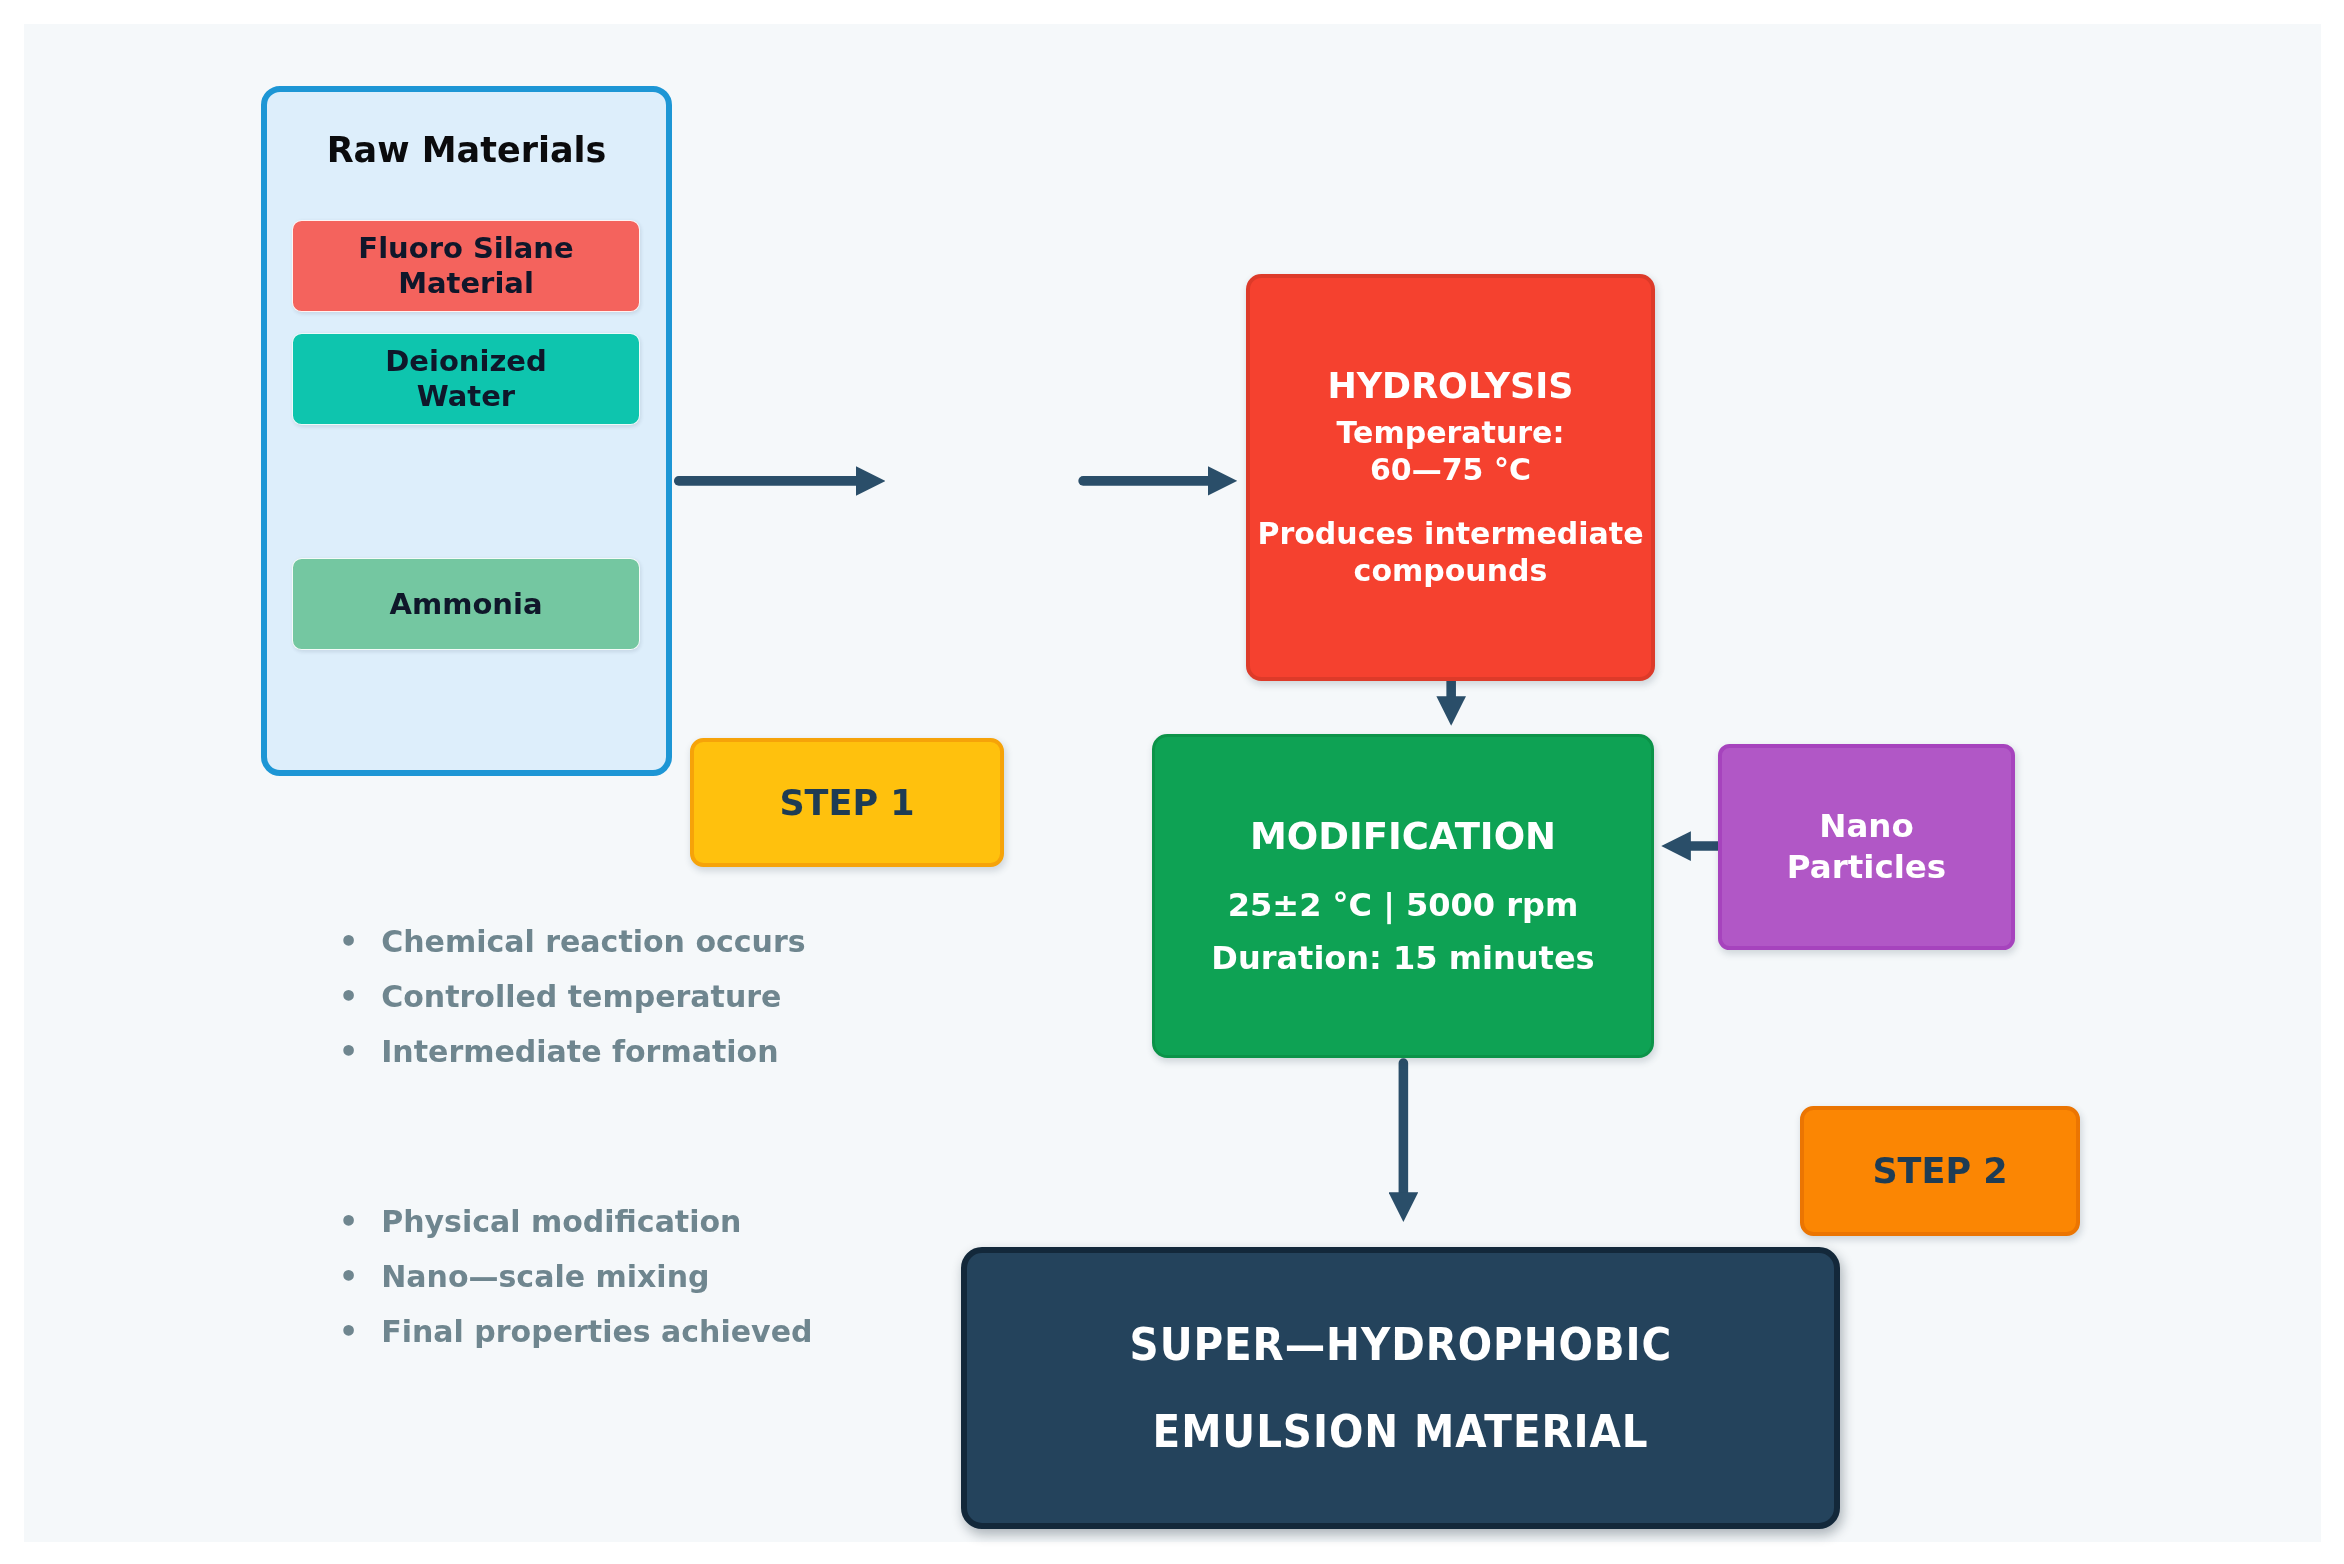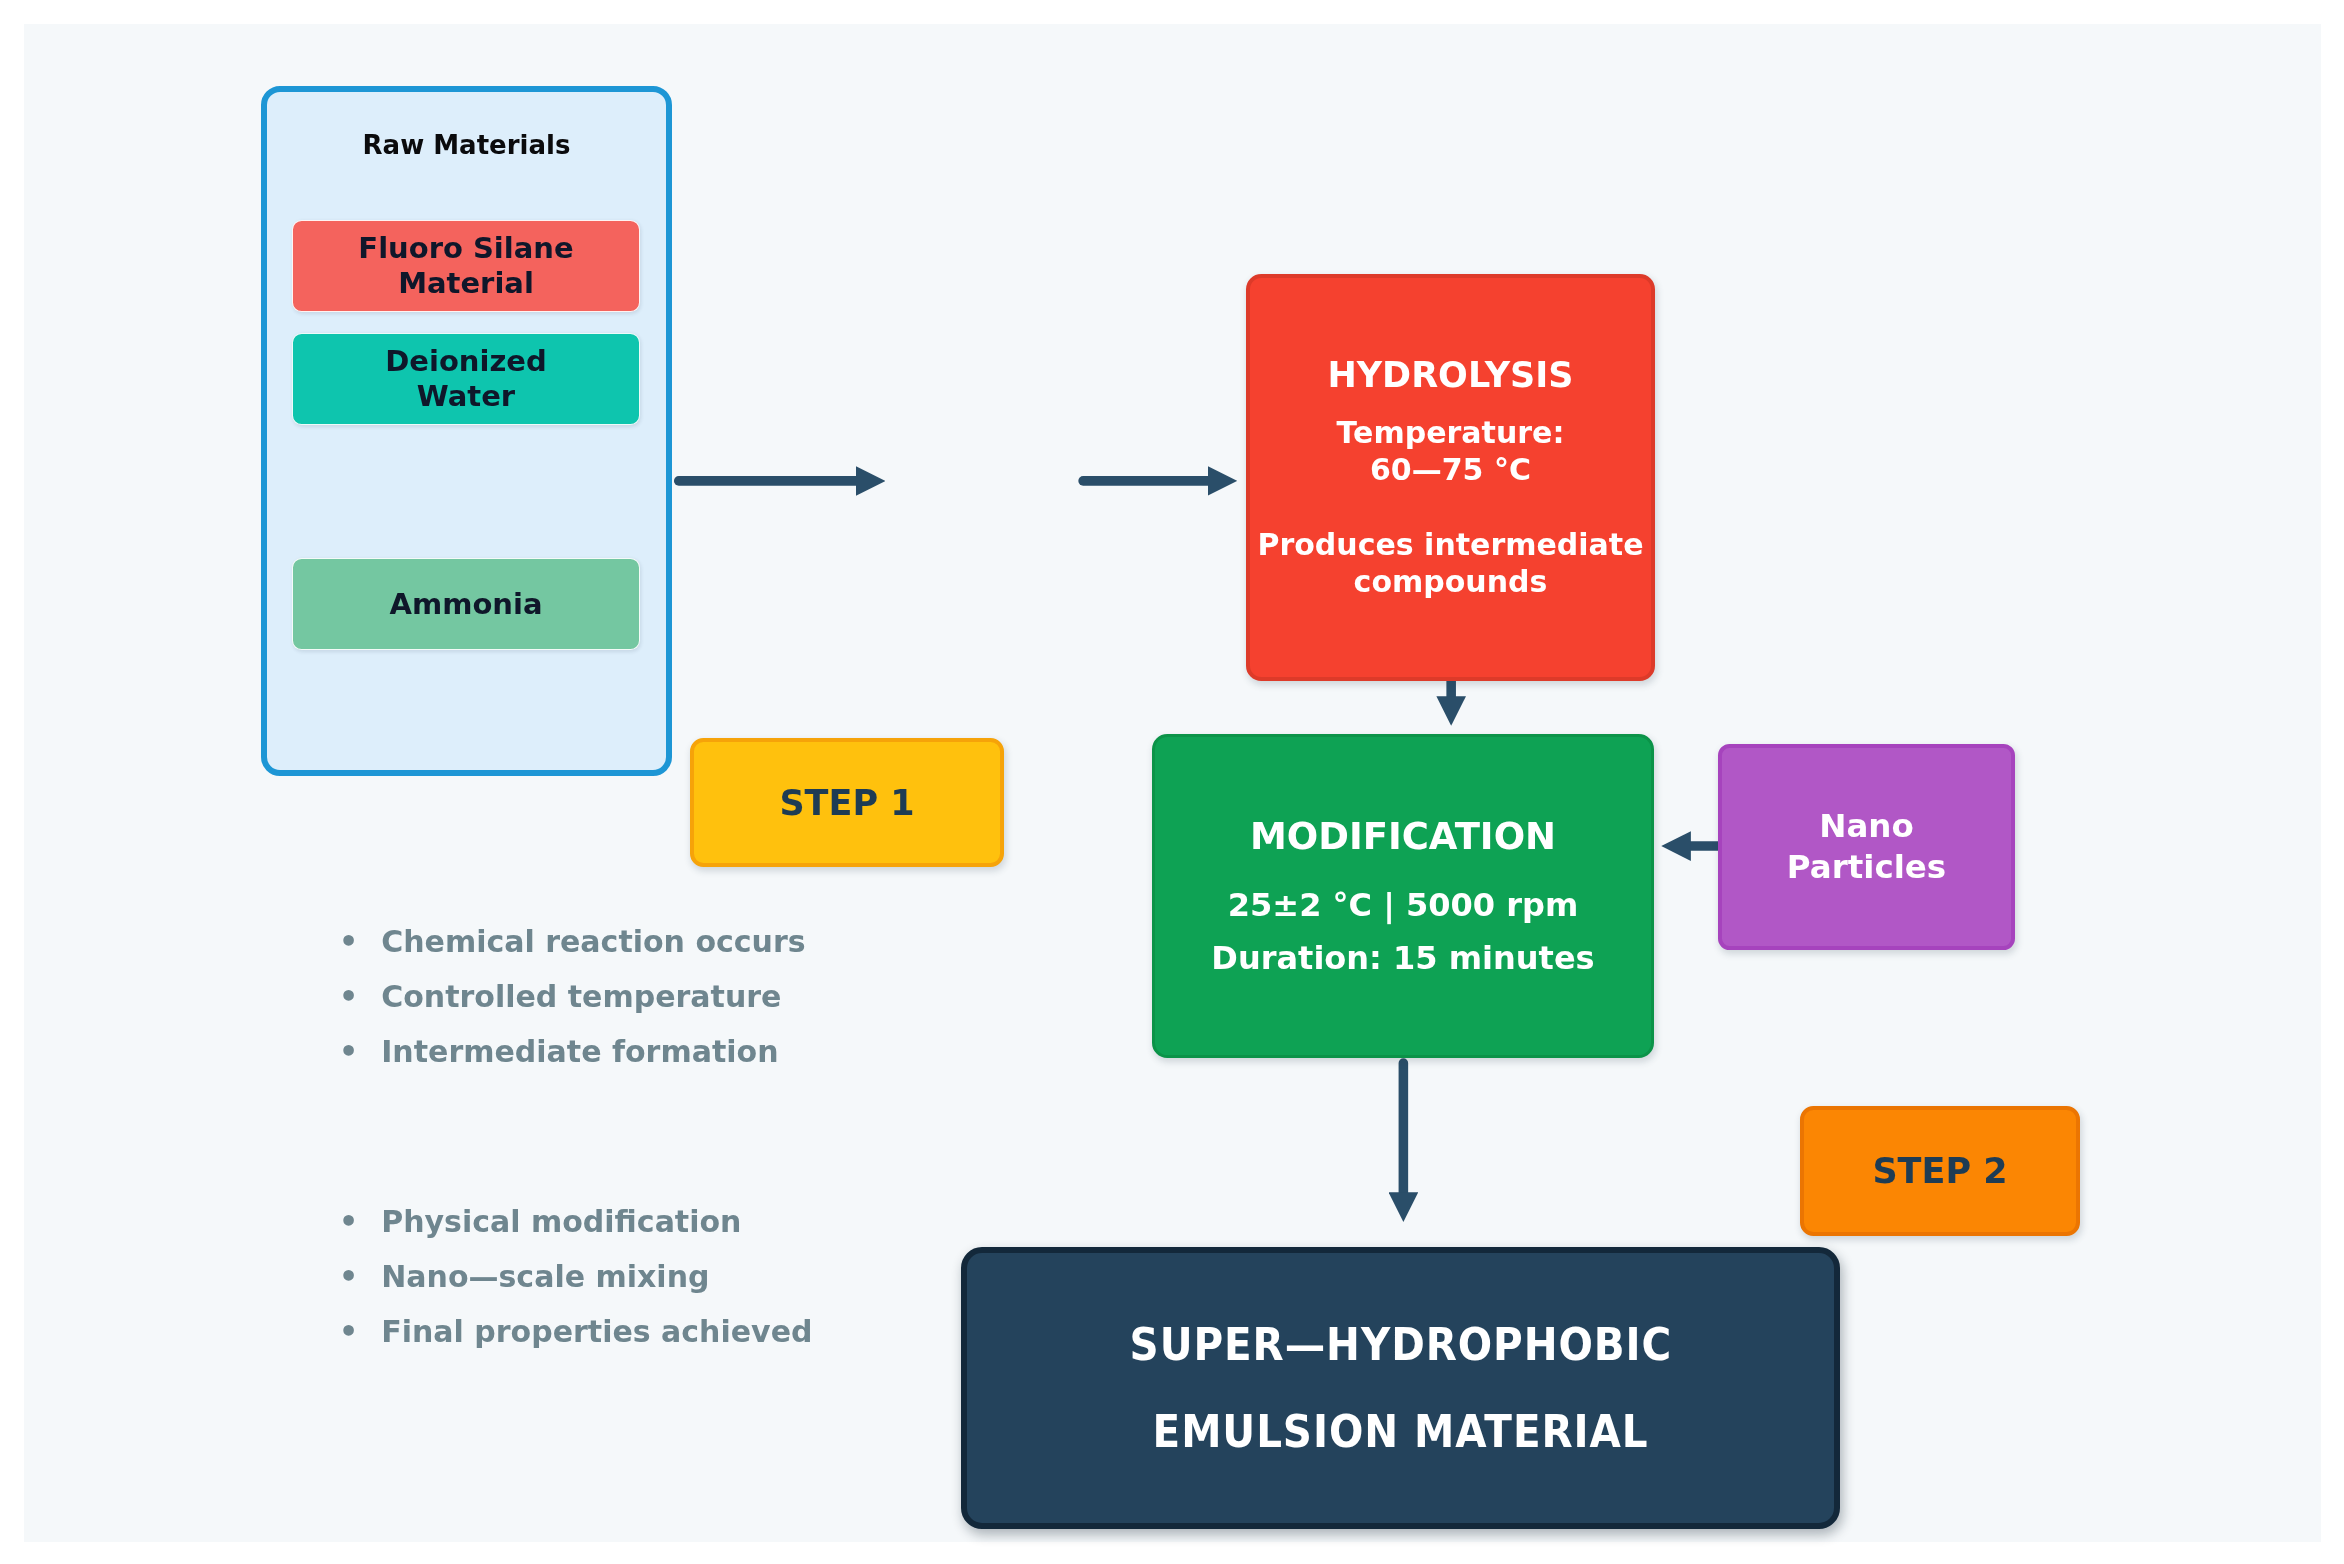--- a/index.html
+++ b/index.html
@@ -8,41 +8,41 @@
   .panel{position:absolute;left:24px;top:24px;width:2297px;height:1518px;background:#f5f8fa;}
   #arrows{position:absolute;left:0;top:0;pointer-events:none;}
 
   .node{position:absolute;box-sizing:border-box;display:flex;flex-direction:column;
         align-items:center;justify-content:center;text-align:center;color:#ffffff;}
 
   
   .raw{left:261px;top:86px;width:411px;height:690px;background:#ddeefb;
        border:6.7px solid #1d96d5;border-radius:19px;justify-content:flex-start;}
   .raw-title{position:absolute;top:38px;left:0;right:0;text-align:center;
-             font-size:26px;color:#0b0b0d;}
+             font-size:35px;color:#0b0b0d;}
   .raw-item{position:absolute;left:25px;width:348px;height:92px;border-radius:9.6px;
             border:1.9px solid rgba(255,255,255,.92);box-sizing:border-box;
             display:flex;align-items:center;justify-content:center;text-align:center;
             font-size:29px;line-height:35px;color:#0f172a;white-space:pre-line;
             box-shadow:1px 1.9px 3.8px rgba(40,60,80,.12);}
   .item-0{top:128px;background:#f4635d;}
   .item-1{top:241px;background:#0ec5ae;}
   .item-2{top:354px;background:#12a6c8;}
   .item-3{top:466px;background:#74c7a1;}
 
   
   .ellipse{left:890px;top:400px;width:191px;height:155px;border-radius:50%;
            background:#fe9e16;border:4.8px solid #f57d05;gap:9.6px;
            box-shadow:1.9px 2.9px 5.7px rgba(40,60,80,.15);}
   .el-l1{font-size:22px;}
   .el-l2{font-size:20px;}
 
   
   .hydro{left:1246px;top:274px;width:409px;height:407px;background:#f5412f;
-         border:4.8px solid #dd3a29;border-radius:15.3px;gap:19px;
+         border:4.8px solid #dd3a29;border-radius:15.3px;gap:8px;
          box-shadow:1.9px 3.8px 7.6px rgba(40,60,80,.18);}
   .hydro-title{font-size:35px;}
   .hydro-sub{font-size:30px;line-height:37px;white-space:pre-line;}
   .hydro-note{margin-top:19px;}
 
   
   .modif{left:1152px;top:734px;width:502px;height:324px;background:#0ea254;
          border:3.8px solid #0b9348;border-radius:15.3px;gap:15.3px;
          box-shadow:1.9px 3.8px 7.6px rgba(40,60,80,.18);}
   .modif-title{font-size:37px;margin-bottom:13.4px;}

